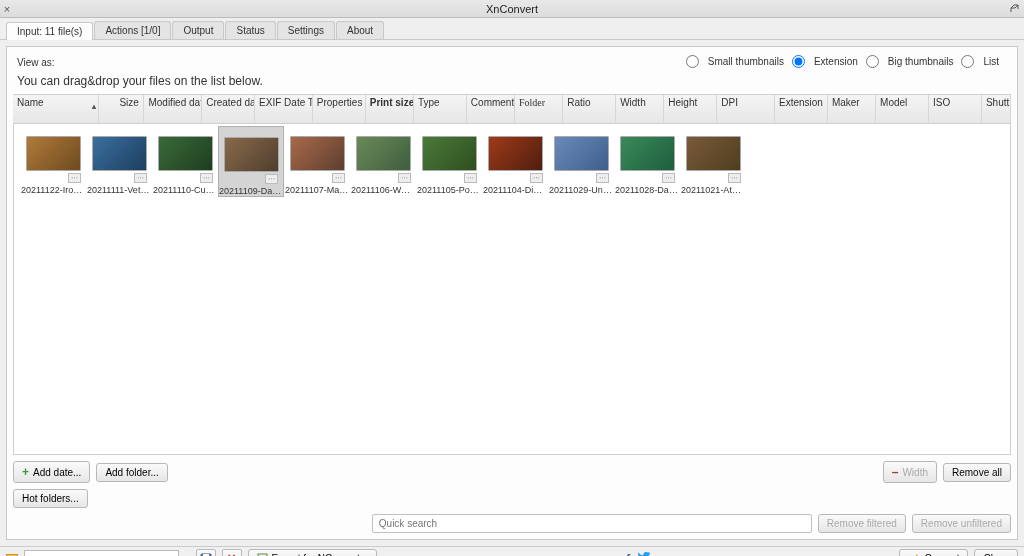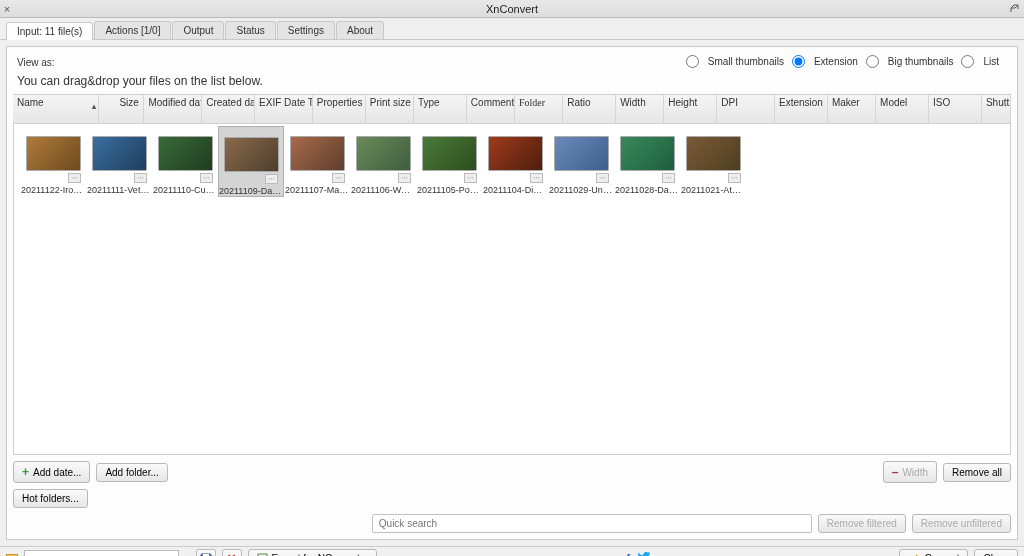--- a/index.html
+++ b/index.html
@@ -85,21 +85,21 @@
         </label></span>
   </div>
   <div class="hint">You can drag&amp;drop your files on the list below.</div>
   <div class="headers" id="headers">
       <div class="hcol" style="width: 90px; position: relative;">Name<span class="arrow">▴</span></div>
       <div class="hcol" style="width: 30px; position: relative; margin-left: 16px;">Size</div>
       <div class="hcol" style="width: 60px; position: relative;">Modified date</div>
       <div class="hcol" style="width: 55px; position: relative;">Created date</div>
       <div class="hcol" style="width: 60px; position: relative;">EXIF Date Taken</div>
       <div class="hcol" style="width: 55px; position: relative;">Properties</div>
-      <div class="hcol" style="width: 50px; position: relative;">Print size</div>
+      <div class="hcol" style="width: 50px; position: relative; font-weight: bold;">Print size</div>
       <div class="hcol" style="width: 55px; position: relative;">Type</div>
       <div class="hcol" style="width: 50px; position: relative;">Comment</div>
       <div class="hcol" style="width: 50px; position: relative; font-family: Liberation Serif, serif;">Folder</div>
       <div class="hcol" style="width: 55px; position: relative;">Ratio</div>
       <div class="hcol" style="width: 50px; position: relative;">Width</div>
       <div class="hcol" style="width: 55px; position: relative;">Height</div>
       <div class="hcol" style="width: 60px; position: relative;">DPI</div>
       <div class="hcol" style="width: 55px; position: relative;">Extension</div>
       <div class="hcol" style="width: 50px; position: relative;">Maker</div>
       <div class="hcol" style="width: 55px; position: relative;">Model</div>

